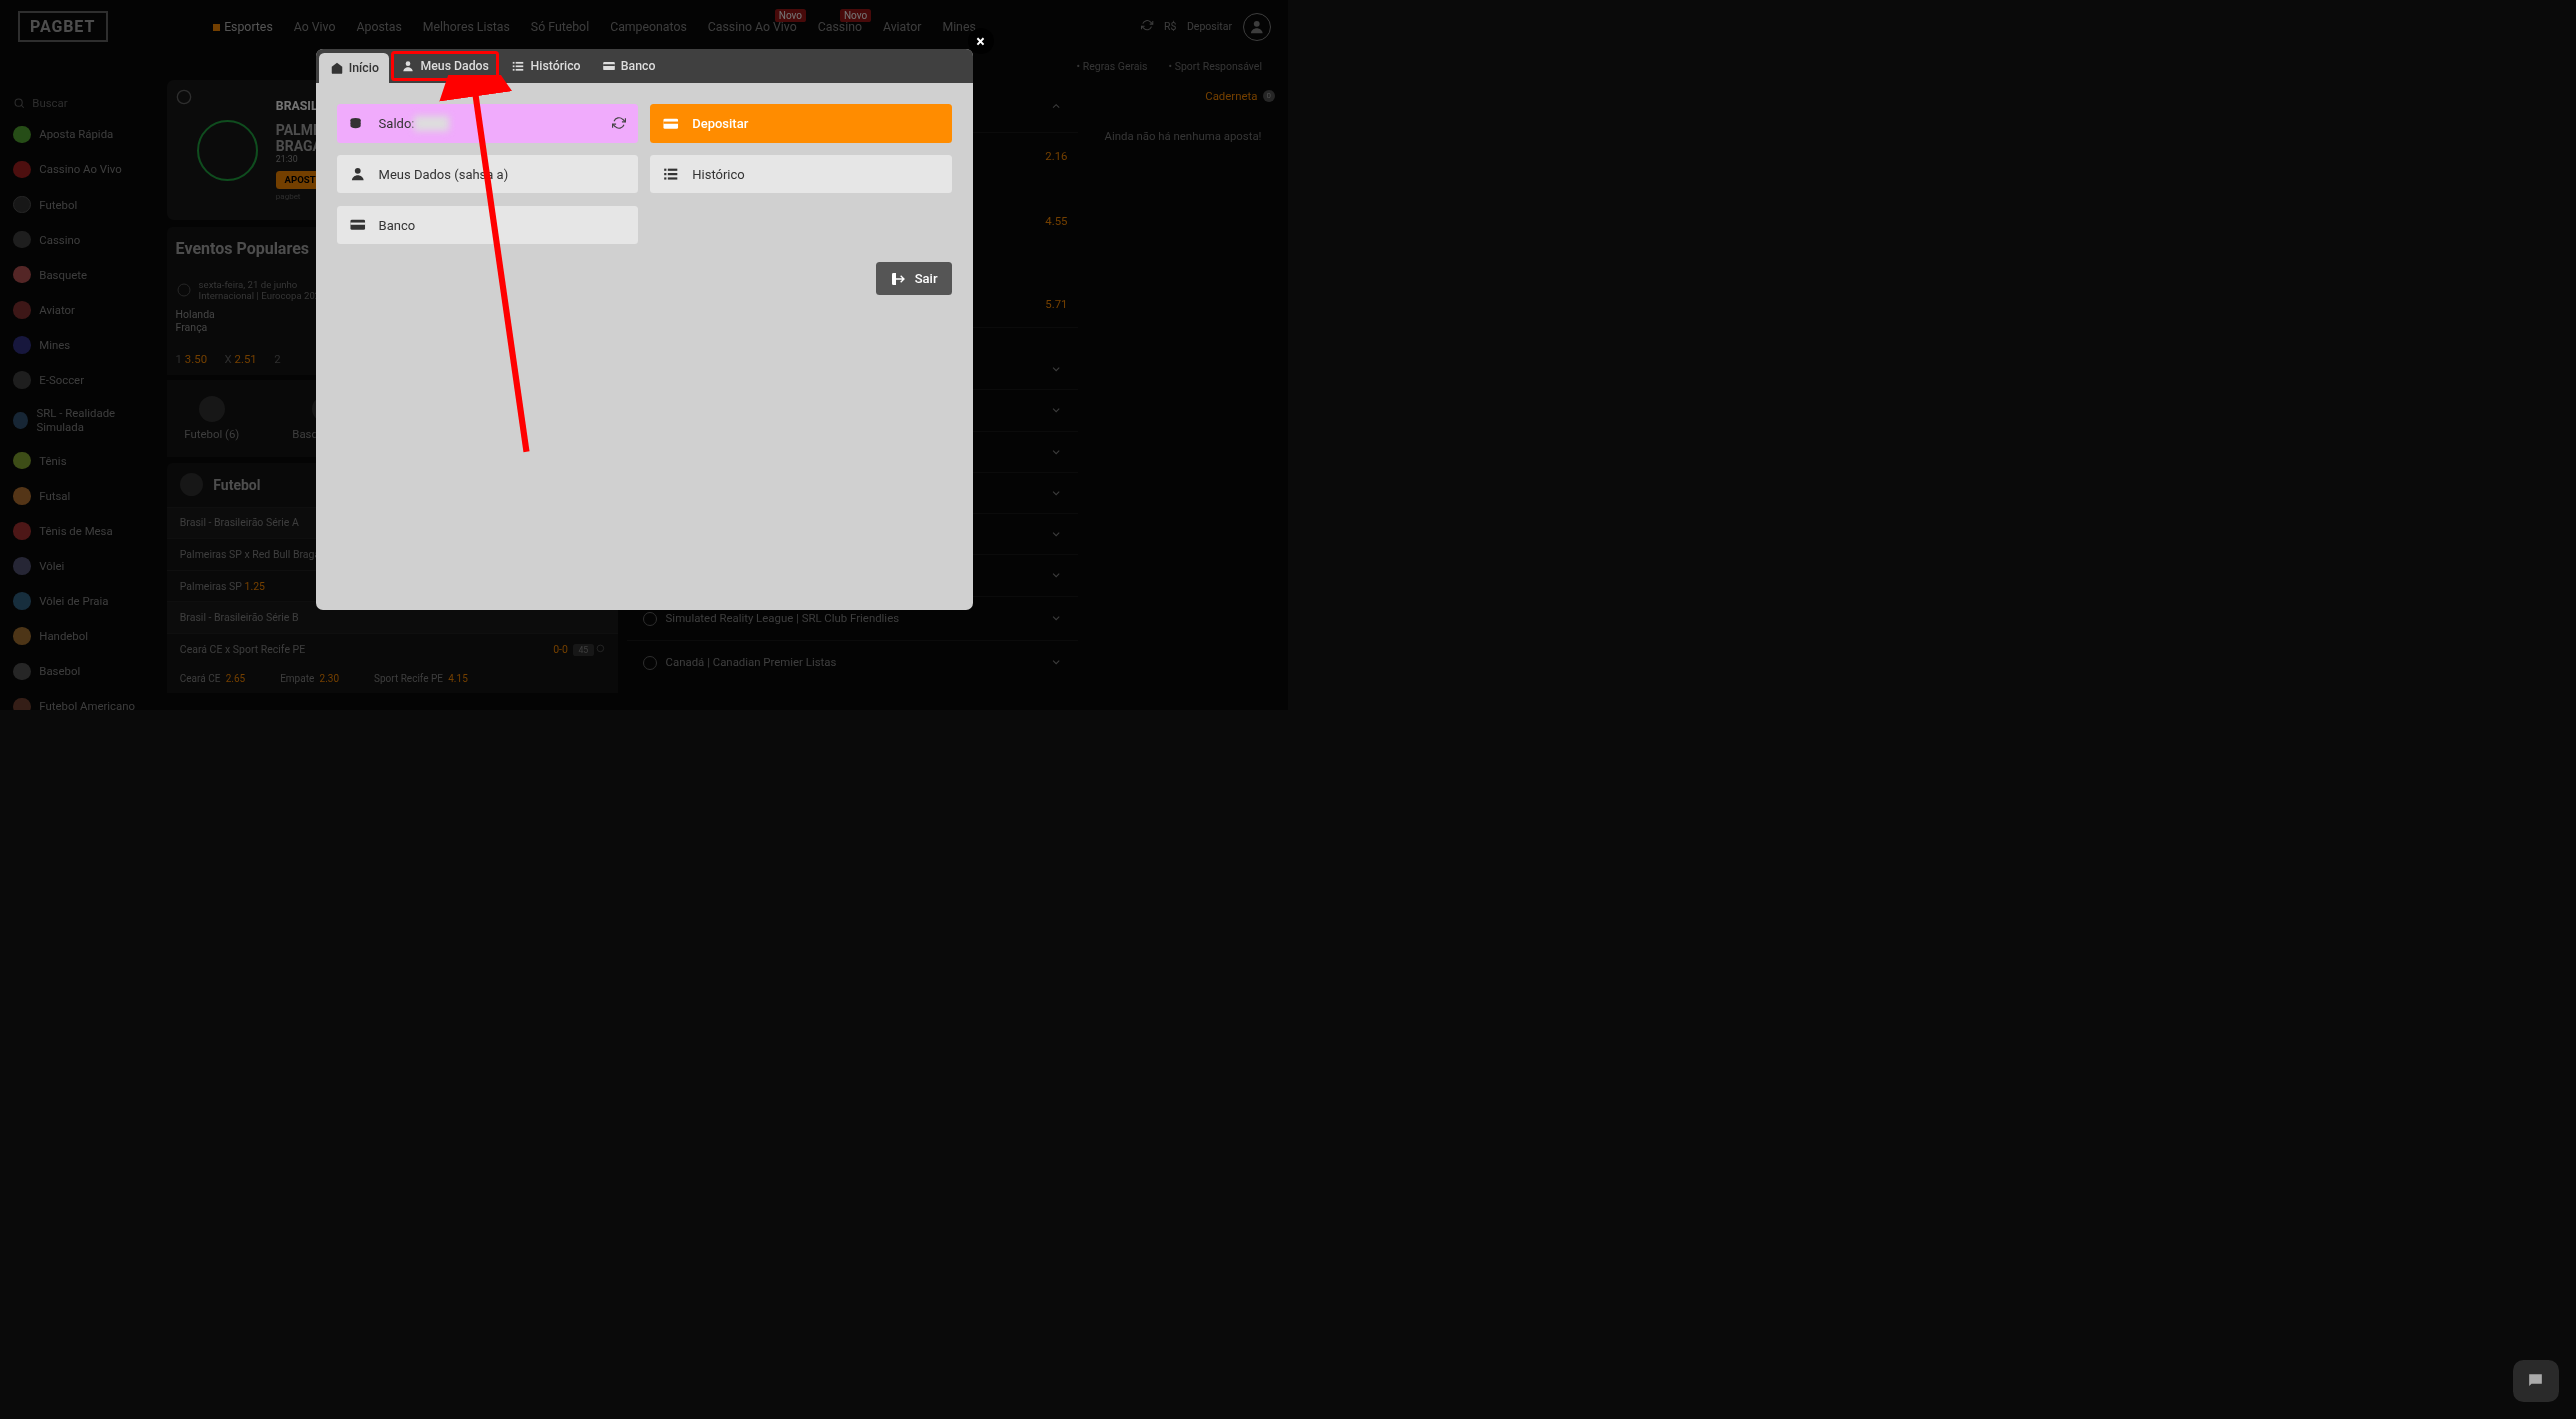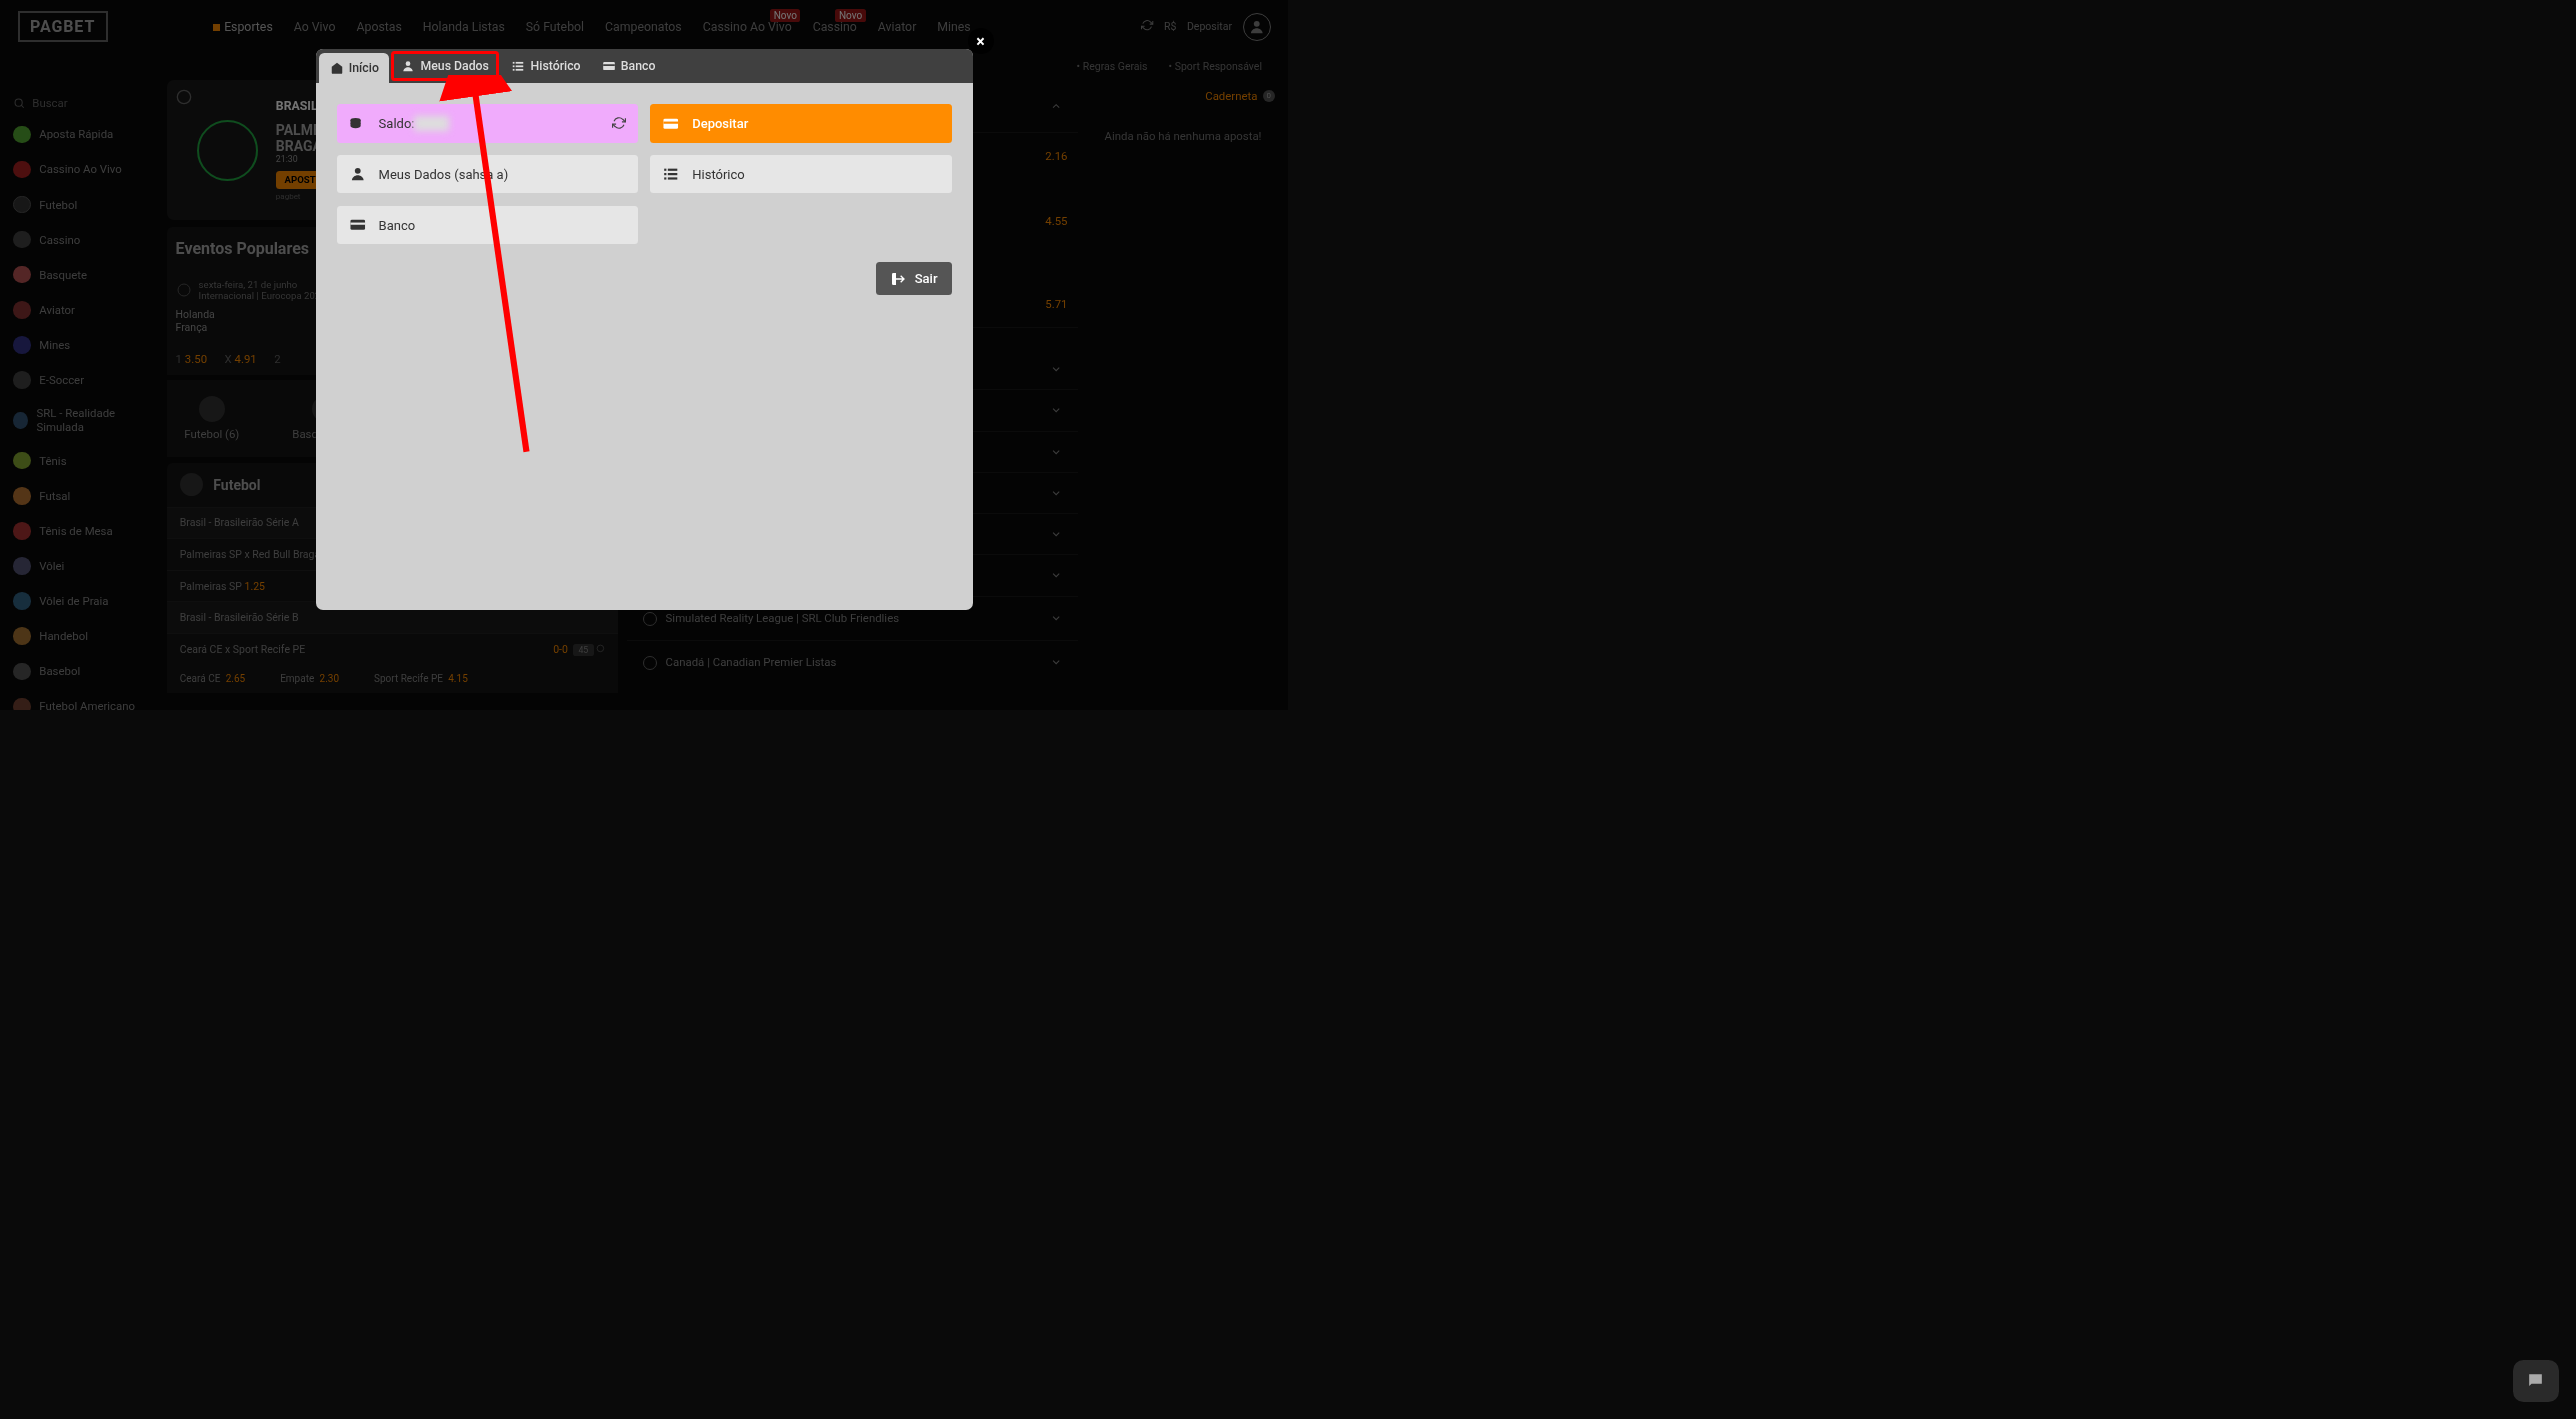--- a/index.html
+++ b/index.html
@@ -107,21 +107,21 @@
   </style>
 </head>
 <body>
 
 <div class="header">
   <div class="logo">PAGBET</div>
   <div class="nav">
     <div class="nav-item active">Esportes</div>
     <div class="nav-item">Ao Vivo</div>
     <div class="nav-item">Apostas</div>
-    <div class="nav-item">Holanda Listas</div>
+    <div class="nav-item">Melhores Listas</div>
     <div class="nav-item">Só Futebol</div>
     <div class="nav-item">Campeonatos</div>
     <div class="nav-item"><span>Cassino Ao Vivo</span><span class="badge-novo">Novo</span></div>
     <div class="nav-item"><span>Cassino</span><span class="badge-novo">Novo</span></div>
     <div class="nav-item">Aviator</div>
     <div class="nav-item">Mines</div>
   </div>
   <div class="header-right">
     <div>
       <svg width="12.3" height="12.3" viewBox="0 0 24 24" fill="none" stroke="#888" stroke-width="2">
@@ -256,21 +256,21 @@
           <div>
             <div class="event-date">sexta-feira, 21 de junho</div>
             <div class="event-date">Internacional | Eurocopa 2024</div>
           </div>
         </div>
         <div style="margin-top:7px;color:#999;">Holanda</div>
         <div style="color:#999;">França</div>
       </div>
       <div class="odds-row">
         <div><span class="odd-sep">1</span> <span class="odd">3.50</span></div>
-        <div><span class="odd-sep">X</span> <span class="odd">4.91</span></div>
+        <div><span class="odd-sep">X</span> <span class="odd">2.51</span></div>
         <div><span class="odd-sep">2</span></div>
       </div>
 
       <div class="sport-tabs">
         <div class="sport-tab"><div class="sport-ball"></div><span>Futebol (6)</span></div>
         <div class="sport-tab"><div class="sport-ball"></div><span>Basquete (5)</span></div>
       </div>
 
       <div class="league-section">
         <div class="league-title">

